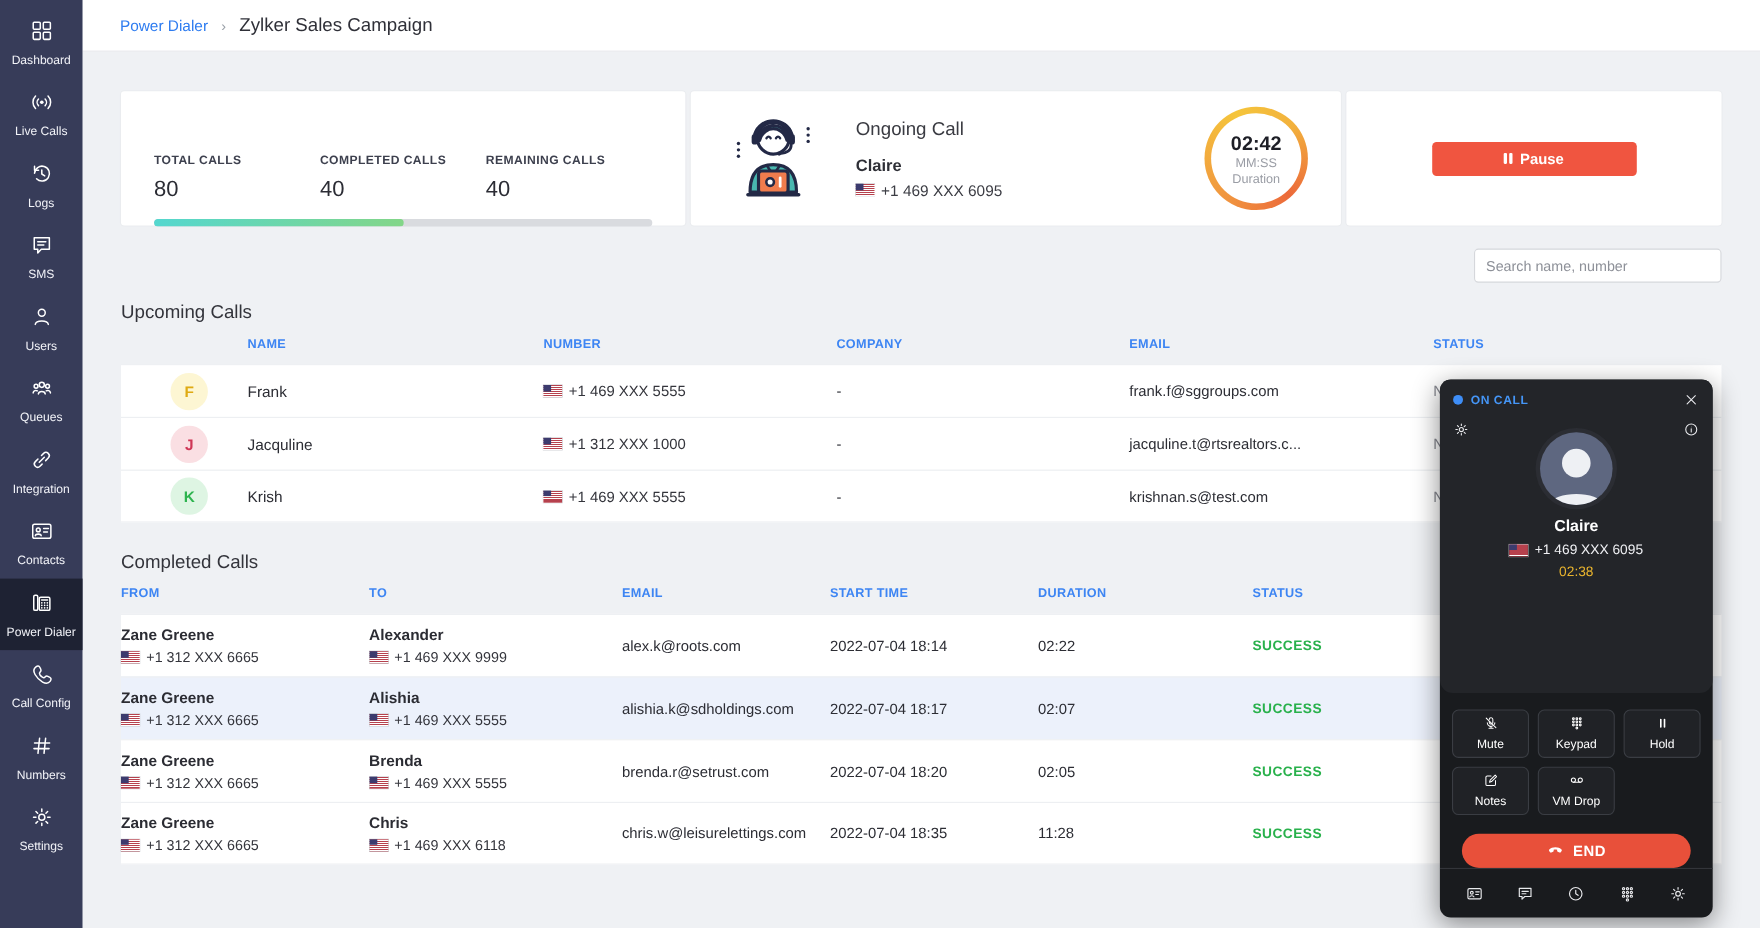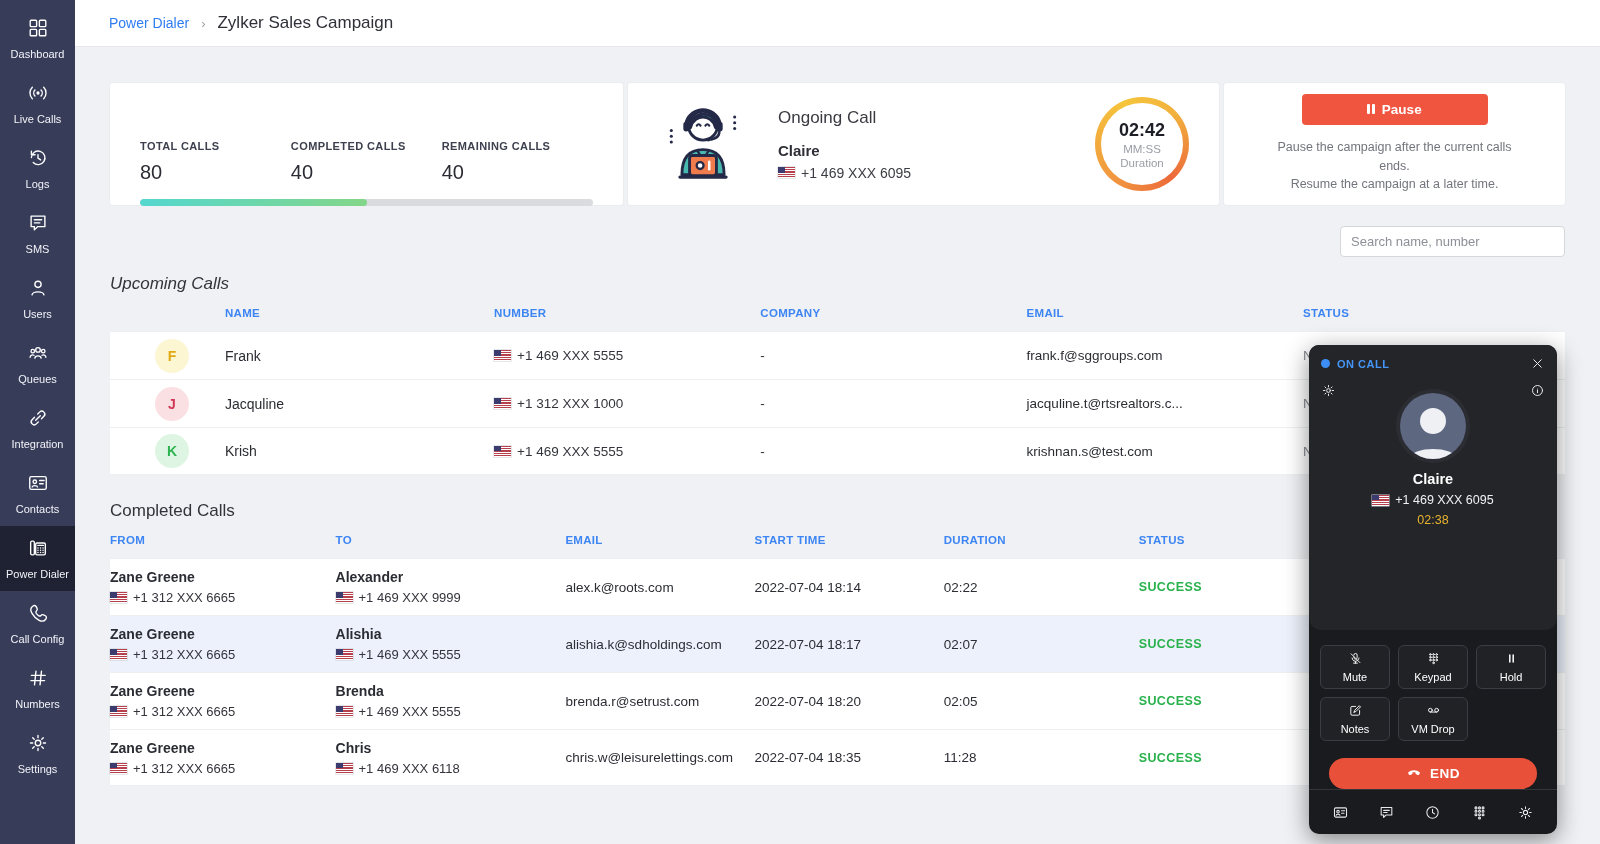--- a/index.html
+++ b/index.html
@@ -50,21 +50,21 @@
     display:flex; align-items:center; justify-content:center; gap:7px; cursor:pointer; font-family:inherit; }
   .pause-bars { display:inline-flex; gap:2.5px; }
   .pause-bars i { width:2.5px; height:10px; background:#fff; border-radius:1px; }
   .pause-desc { margin-top:13px; font-size:12.5px; color:#73757d; text-align:center; line-height:1.5; }
 
   .search-row { display:flex; justify-content:flex-end; margin-top:21px; }
   .search-input { width:225px; height:31px; border:1px solid #d5d7db; border-radius:4px; padding:0 10px; font-size:13px; font-family:inherit; color:#333; background:#fff; }
   .search-input::placeholder { color:#8d9098; }
 
   .section-title { font-size:17px; color:#33343b; }
-  .sec-upcoming { margin-top:17px;font-style:italic; }
+  .sec-upcoming { margin-top:17px; }
   .sec-completed { margin-top:26px; }
 
   
   .grid-head { display:grid; align-items:center; height:37px; color:#3d85f3; font-size:11.5px; font-weight:bold; letter-spacing:.3px; }
   .grid-row { display:grid; align-items:center; background:#fff; border-top:1px solid #edeff2; }
   .grid-row:last-child { border-bottom:1px solid #edeff2; }
 
   .up-cols { grid-template-columns:26.4% 18.3% 18.3% 19% 18%; }
   .up-row { height:48px; font-size:13.5px; }
   .up-name-cell { display:flex; align-items:center; padding-left:45px; }
@@ -285,24 +285,20 @@
       </div>
 
       <div class="card card-pause">
         <button class="pause-btn">
           <span class="pause-bars">
               <i></i>
               <i></i>
             </span>
           <span>Pause</span>
         </button>
-        <div class="pause-desc">
-          <div>Pause the campaign after the current calls ends.</div>
-          <div>Resume the campaign at a later time.</div>
-        </div>
       </div>
     </div>
 
     <div class="search-row">
       <input class="search-input" type="text" placeholder="Search name, number" style="">
     </div>
 
     <div class="section-title sec-upcoming">Upcoming Calls</div>
     <div class="grid-head up-cols">
       <div class="up-head-name">NAME</div>

